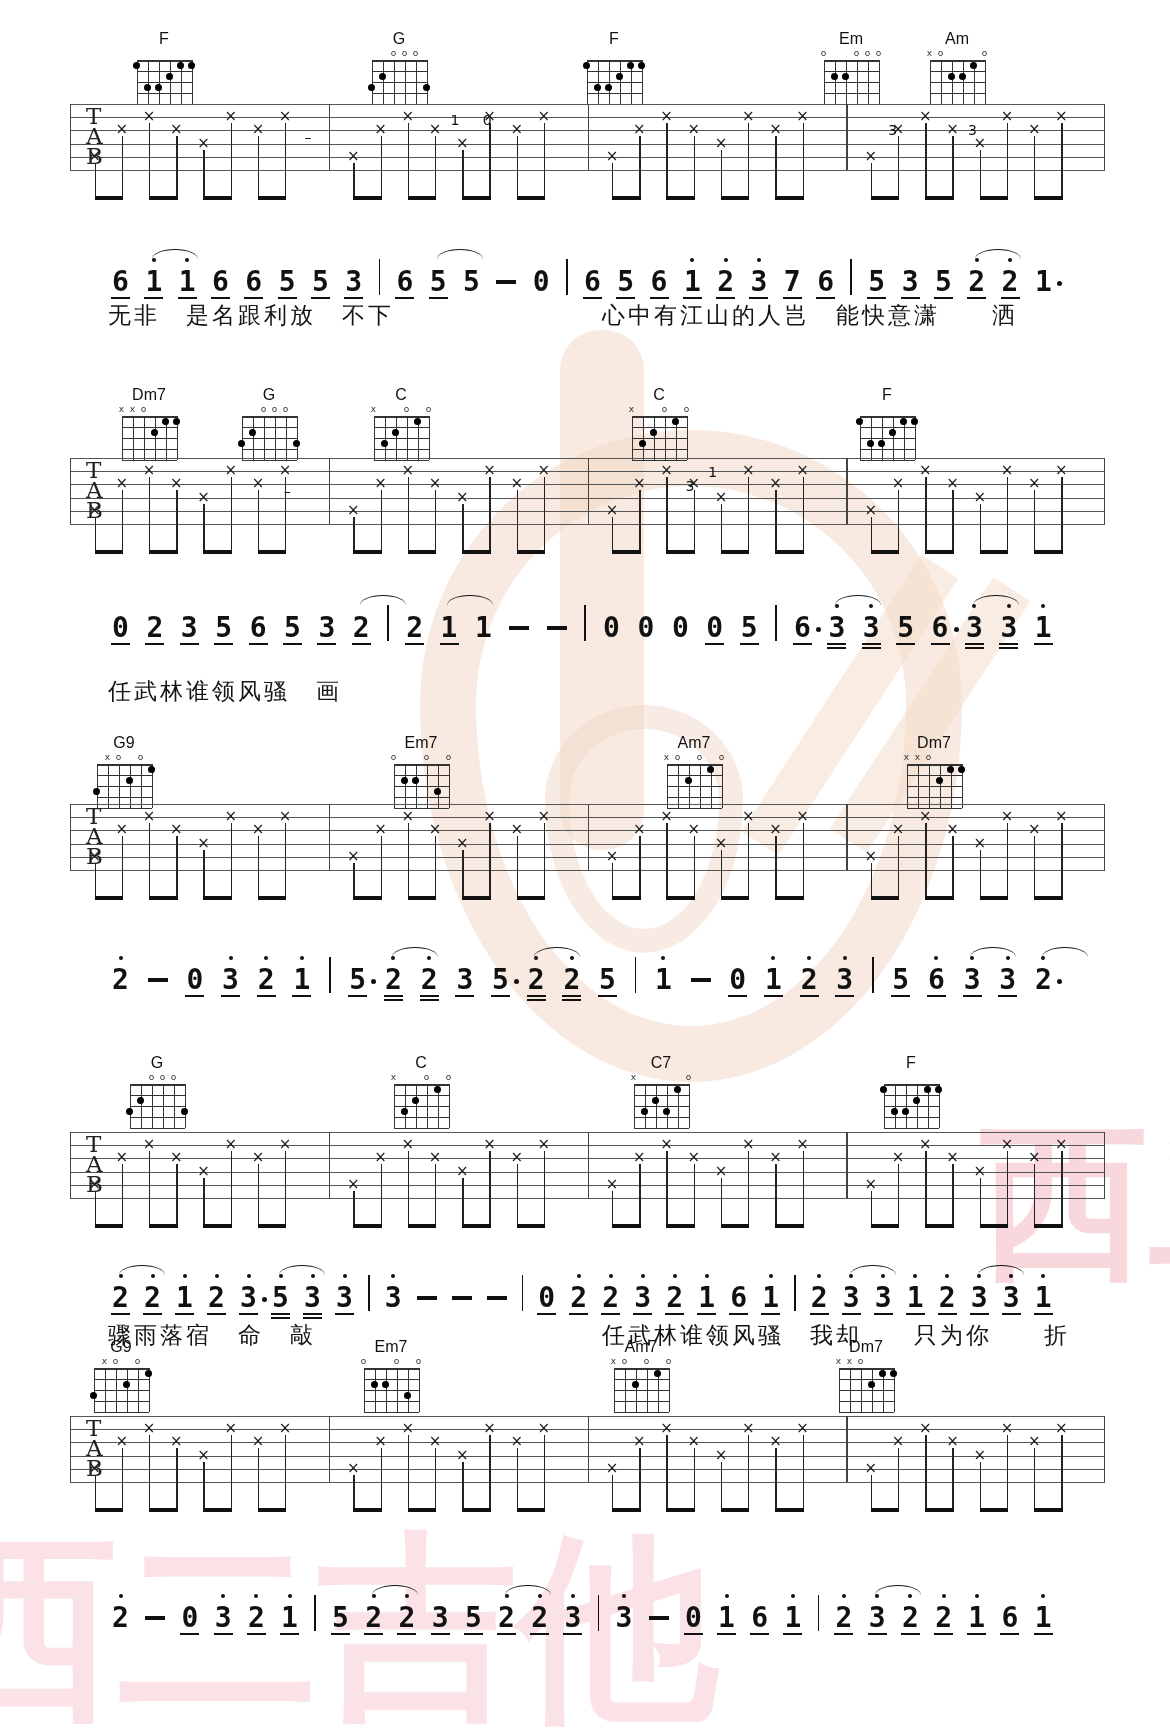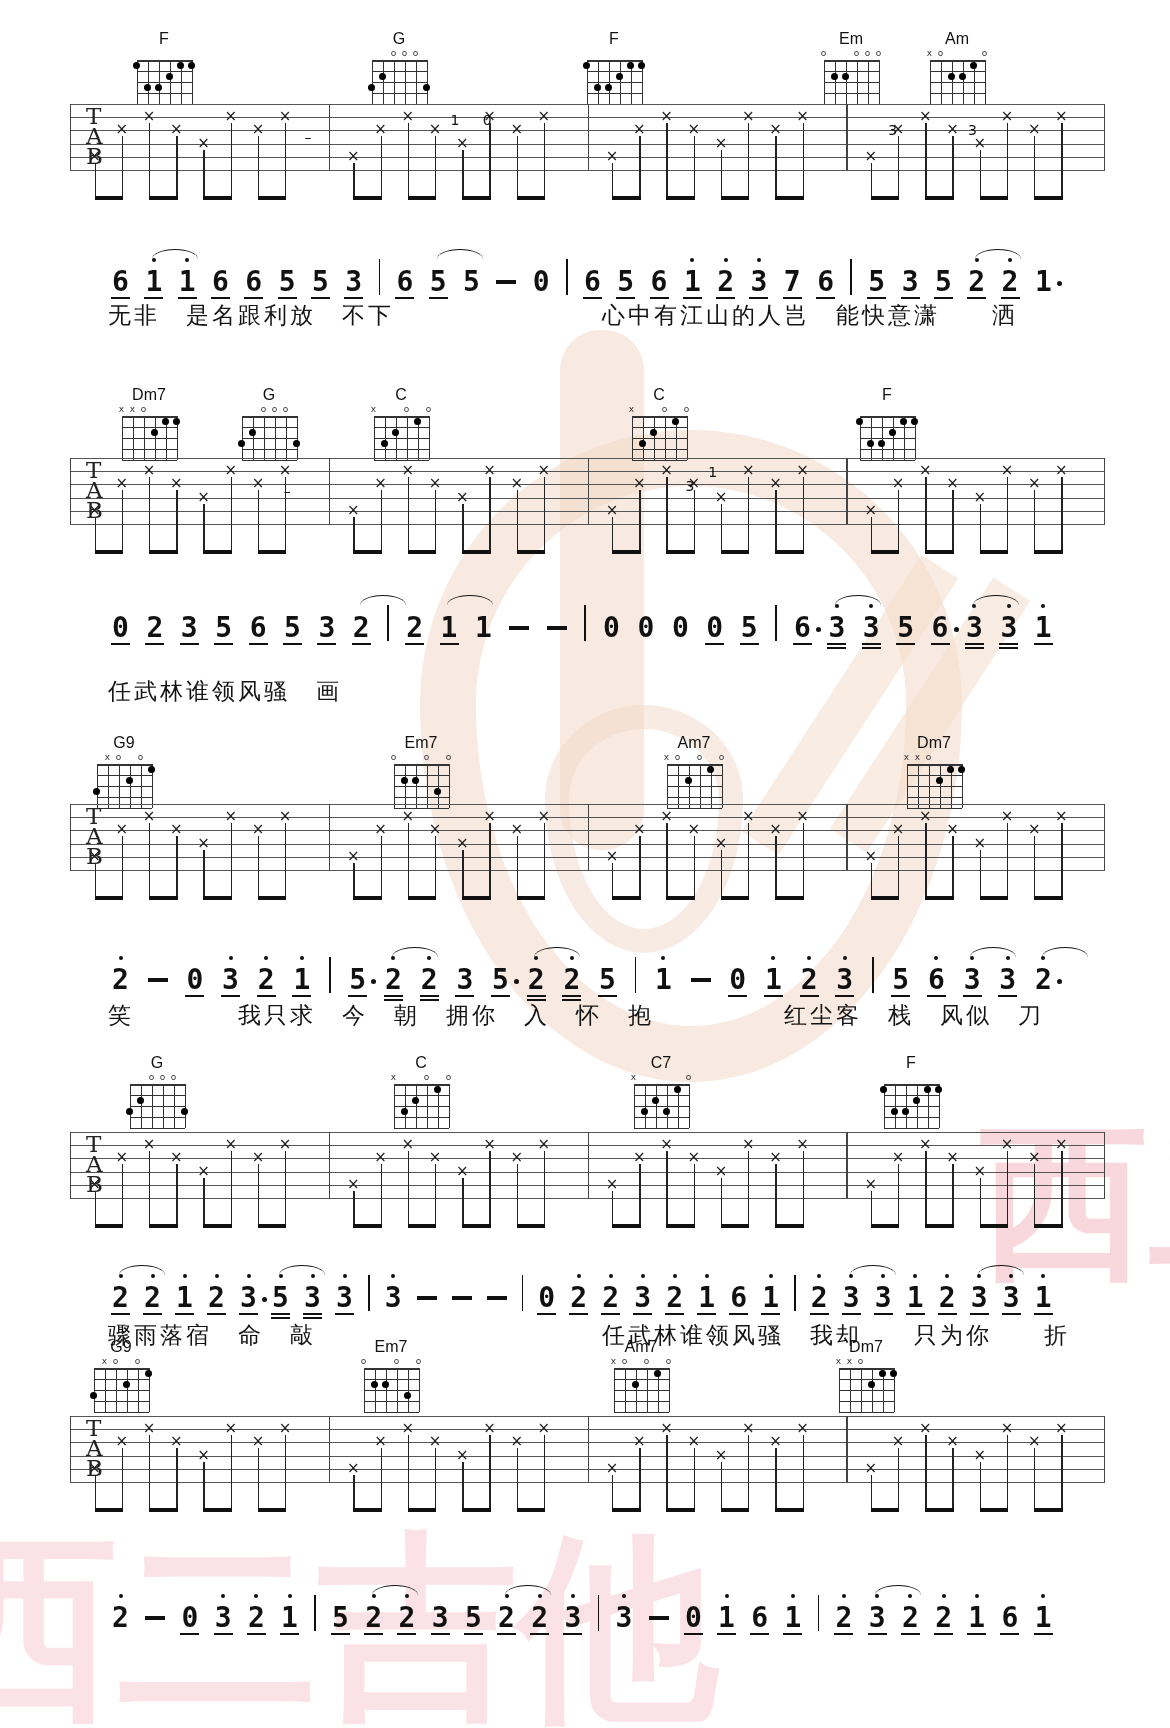--- a/index.html
+++ b/index.html
@@ -767,21 +767,20 @@
         <div class="jtok"><span>1</span><div class="odot"></div><div class="ul"></div></div>
         <div class="jtok"><span>2</span><div class="odot"></div><div class="ul"></div></div>
         <div class="jtok"><span>3</span><div class="odot"></div><div class="ul"></div></div>
         <div class="jbar"></div>
         <div class="jtok"><span>5</span><div class="ul"></div></div>
         <div class="jtok"><span>6</span><div class="odot"></div><div class="ul"></div></div>
         <div class="jtok"><span>3</span><div class="odot"></div><div class="ul"></div><div class="jarc"></div></div>
         <div class="jtok"><span>3</span><div class="odot"></div><div class="ul"></div></div>
         <div class="jtok"><span>2</span><div class="odot"></div><div class="adot"></div><div class="jarc"></div></div>
       </div>
-      <div class="lyrics" style="top: 1000px;">笑　　　　我只求　今　朝　拥你　入　怀　抱　　　　　红尘客　栈　风似　刀</div>
     </div>
     <div style="position: absolute; inset: 0px;">
       <div class="chord" style="left: 128px; top: 1054px;">
         <div class="chname">G</div>
         <div class="chgrid">
           <div class="chmk" style="left: 22px;">o</div>
           <div class="chmk" style="left: 33px;">o</div>
           <div class="chmk" style="left: 44px;">o</div>
           <div class="chv" style="left: 0px;"></div>
           <div class="chv" style="left: 11px;"></div>

